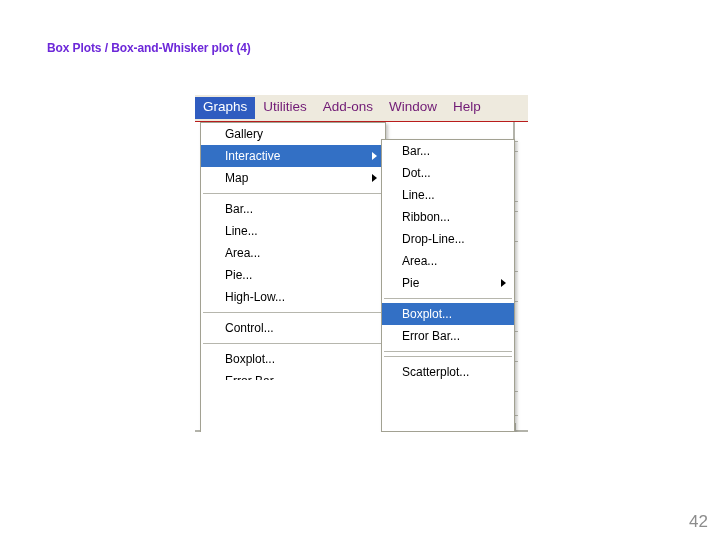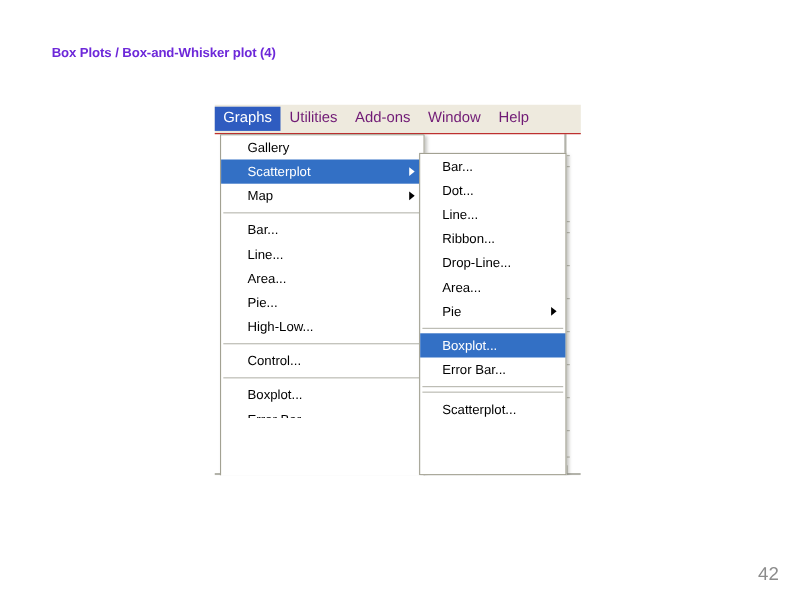--- a/index.html
+++ b/index.html
@@ -211,21 +211,21 @@
     <div class="menubar-item active">Graphs</div>
     <div class="menubar-item">Utilities</div>
     <div class="menubar-item">Add-ons</div>
     <div class="menubar-item">Window</div>
     <div class="menubar-item">Help</div>
   </div>
 
   <div class="menu-panel" id="menu-graphs">
     <div class="menu-item">Gallery</div>
     <div class="menu-item selected">
-      <span>Scatterplot</span>
+      <span>Interactive</span>
       <span class="submenu-arrow"></span>
     </div>
     <div class="menu-item">
       <span>Map</span>
       <span class="submenu-arrow"></span>
     </div>
 
     <div class="menu-sep"></div>
 
     <div class="menu-item">Bar...</div>

